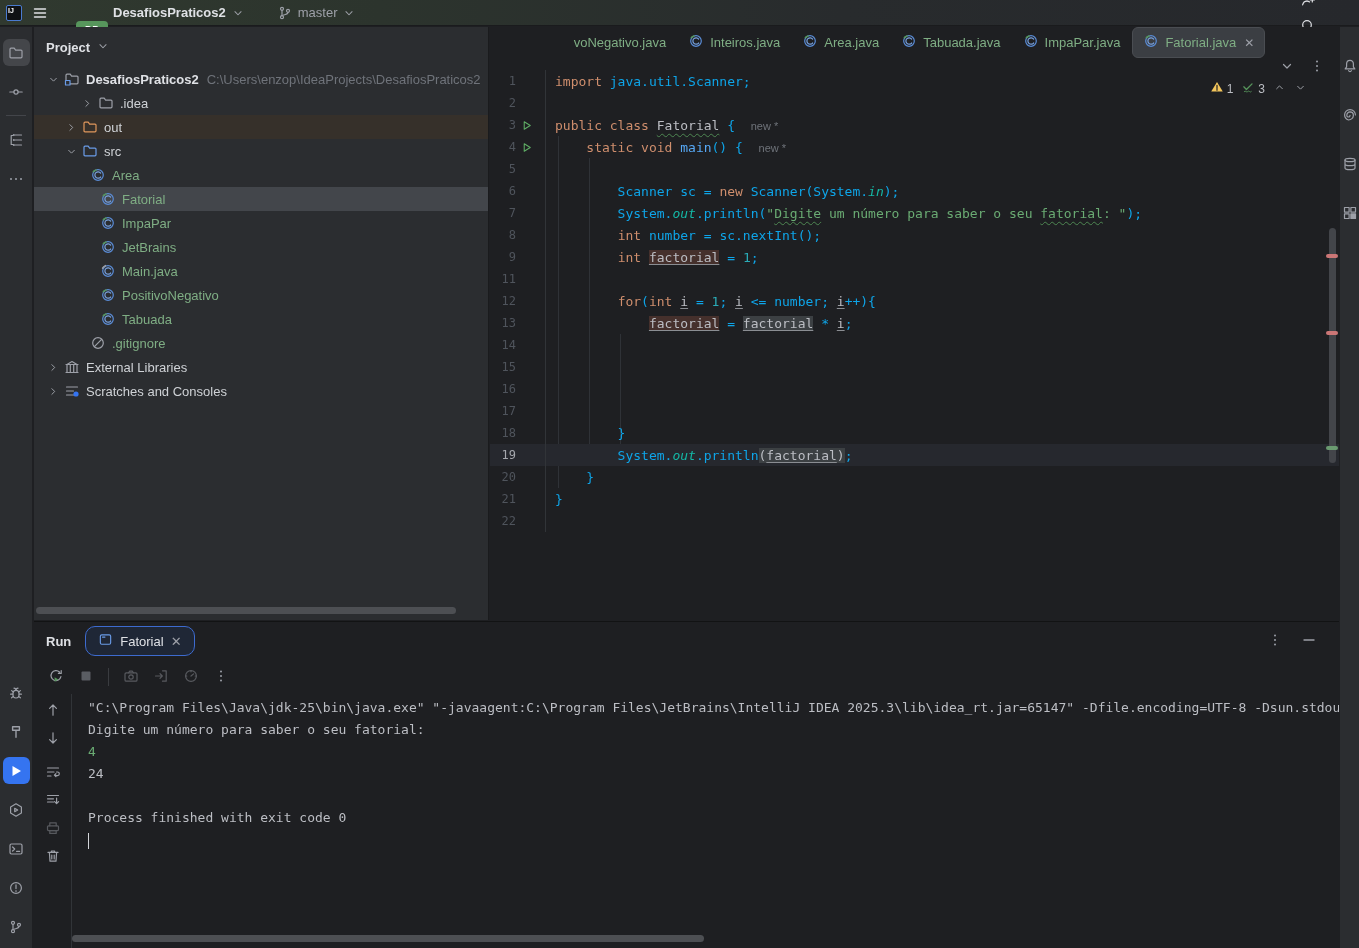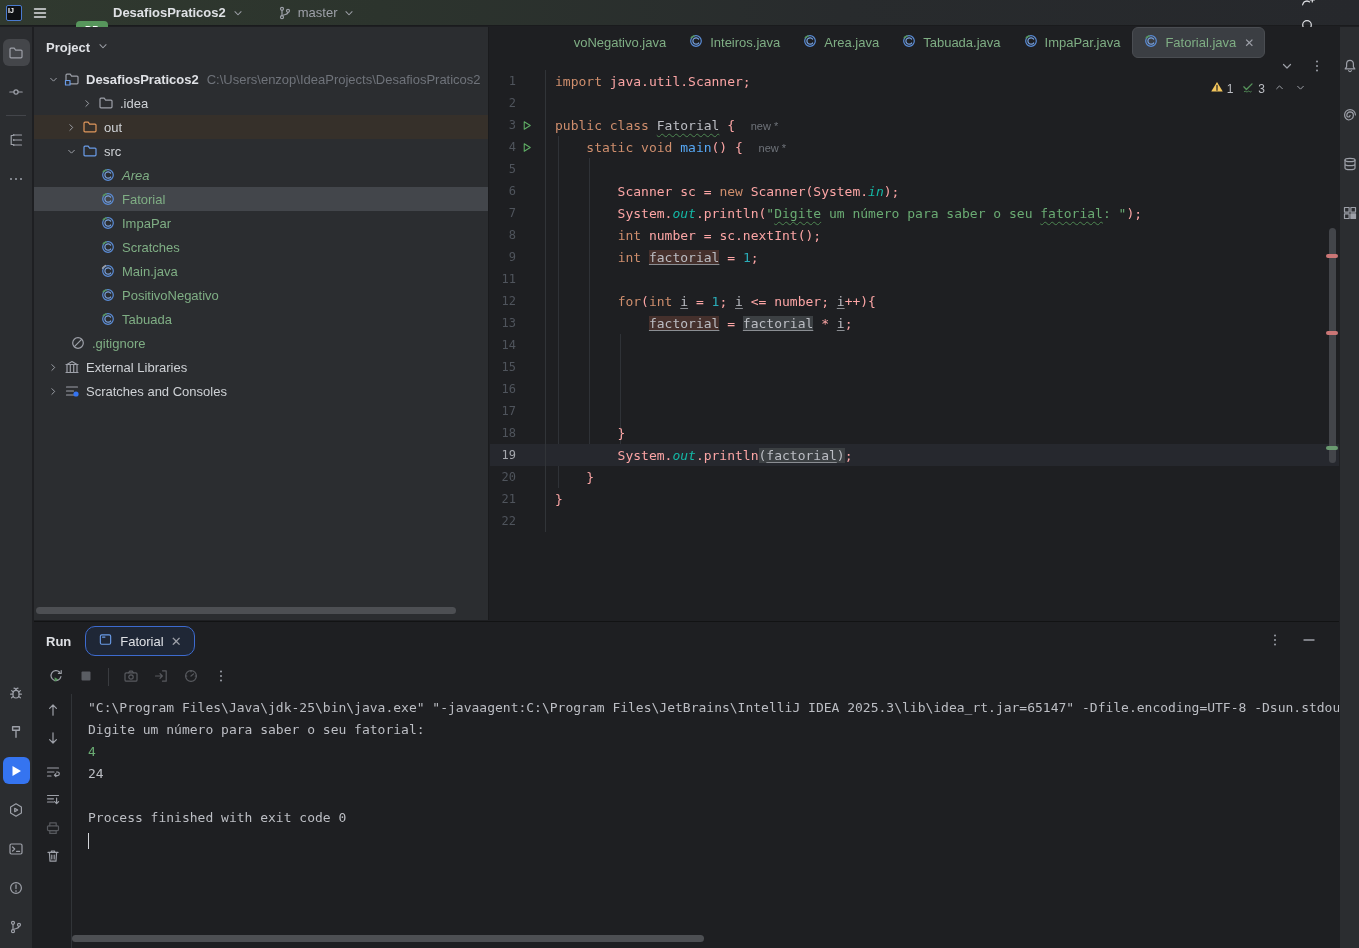--- a/index.html
+++ b/index.html
@@ -71,21 +71,21 @@
   .tab-ctrls { margin-left:auto; display:flex; align-items:center; gap:14px; padding-right:14px; color:#9da0a8; }
 
   .code-area { position:relative; height:550px; overflow:hidden;
     font-family:"DejaVu Sans Mono","Liberation Mono",monospace; font-size:13px; }
   .code-line { height:22px; display:flex; align-items:center; white-space:pre; }
   .code-line.current { background:#26282e; }
   .lnum { width:26px; text-align:right; color:#4f545c; flex:none; font-size:12px; }
   .lnum.bright { color:#a6a8ae; }
   .licon { width:21px; display:flex; justify-content:center; align-items:center; flex:none; }
   .gut-end { width:9px; align-self:stretch; border-right:1px solid #313438; margin-right:9px; flex:none; }
-  .c-p { color:#fca5a5;margin-top:10px; }
+  .c-p { color:#0ea5e9;margin-top:10px; }
   .c-k { color:#cf8e6d; }
   .c-s { color:#6aab73; }
   .c-n { color:#2aacb8; }
   .c-f { color:#14b8a6; font-style:italic; }
   .c-m { color:#56a8f5; }
   .c-hint { color:#6f737a; font-size:11px; font-family:"Liberation Sans",sans-serif; }
   .c-d  { color:#bcbec4; text-decoration:underline wavy #4e8752 1px; text-underline-offset:3px; }
   .c-sty{ color:#6aab73; text-decoration:underline wavy #4e8752 1px; text-underline-offset:3px; }
   .c-u  { color:#bcbec4; text-decoration:underline solid #8a8d92 1px; text-underline-offset:2px; }
   .c-hw { color:#bcbec4; background:#45302c; text-decoration:underline solid #8a8d92 1px; text-underline-offset:2px; }
@@ -399,21 +399,21 @@
               <path d="M4.5 6.5L8 10l3.5-3.5"></path>
             </svg>
           </span>
           <span class="ticon">
             <svg width="16" height="16" viewBox="0 0 16 16" fill="none" stroke="#6a9ce8" stroke-width="1.2" stroke-linecap="round" stroke-linejoin="round">
               <path d="M2 4.2c0-.6.4-1 1-1h3.2l1.4 1.9h5.4c.6 0 1 .4 1 1v5.7c0 .6-.4 1-1 1H3c-.6 0-1-.4-1-1V4.2z"></path>
             </svg>
           </span>
           <span class="tree-label t-plain">src</span>
         </div>
-        <div class="tree-row" style="padding-left: 46px; font-style: italic;">
+        <div class="tree-row" style="padding-left: 36px;">
           <span class="chev"></span>
           <span class="ticon">
             <svg width="16" height="16" viewBox="0 0 16 16" fill="none" stroke="#9da0a8" stroke-width="1.2" stroke-linecap="round" stroke-linejoin="round">
               <circle cx="8" cy="8" r="5.3" stroke="#5a8cd6"></circle>
               <path d="M10.6 6a3.2 3.2 0 1 0 0 4" stroke="#7aa3e0"></path>
               <path d="M3.4 4.6A5.3 5.3 0 0 1 6 3" stroke="#57965c" stroke-width="1.6"></path>
             </svg>
           </span>
           <span class="tree-label t-green">Area</span>
         </div>
@@ -441,21 +441,21 @@
         </div>
         <div class="tree-row" style="padding-left: 46px;">
           <span class="chev"></span>
           <span class="ticon">
             <svg width="16" height="16" viewBox="0 0 16 16" fill="none" stroke="#9da0a8" stroke-width="1.2" stroke-linecap="round" stroke-linejoin="round">
               <circle cx="8" cy="8" r="5.3" stroke="#5a8cd6"></circle>
               <path d="M10.6 6a3.2 3.2 0 1 0 0 4" stroke="#7aa3e0"></path>
               <path d="M3.4 4.6A5.3 5.3 0 0 1 6 3" stroke="#57965c" stroke-width="1.6"></path>
             </svg>
           </span>
-          <span class="tree-label t-green">Scratches</span>
+          <span class="tree-label t-green">JetBrains</span>
         </div>
         <div class="tree-row" style="padding-left: 46px;">
           <span class="chev"></span>
           <span class="ticon">
             <svg width="16" height="16" viewBox="0 0 16 16" fill="none" stroke="#9da0a8" stroke-width="1.2" stroke-linecap="round" stroke-linejoin="round">
               <circle cx="8" cy="8" r="5.3" stroke="#5a8cd6"></circle>
               <path d="M10.6 6a3.2 3.2 0 1 0 0 4" stroke="#7aa3e0"></path>
               <path d="M2.6 5.2A5.6 5.6 0 0 1 5.4 2.7" stroke="#9da0a8" stroke-width="1.6"></path>
             </svg>
           </span>
@@ -476,21 +476,21 @@
           <span class="chev"></span>
           <span class="ticon">
             <svg width="16" height="16" viewBox="0 0 16 16" fill="none" stroke="#9da0a8" stroke-width="1.2" stroke-linecap="round" stroke-linejoin="round">
               <circle cx="8" cy="8" r="5.3" stroke="#5a8cd6"></circle>
               <path d="M10.6 6a3.2 3.2 0 1 0 0 4" stroke="#7aa3e0"></path>
               <path d="M3.4 4.6A5.3 5.3 0 0 1 6 3" stroke="#57965c" stroke-width="1.6"></path>
             </svg>
           </span>
           <span class="tree-label t-green">Tabuada</span>
         </div>
-        <div class="tree-row" style="padding-left: 16px;">
+        <div class="tree-row" style="padding-left: 36px;">
           <span class="chev"></span>
           <span class="ticon">
             <svg width="16" height="16" viewBox="0 0 16 16" fill="none" stroke="#9da0a8" stroke-width="1.2" stroke-linecap="round" stroke-linejoin="round">
               <circle cx="8" cy="8" r="5.3"></circle>
               <path d="M4.4 11.6l7.2-7.2"></path>
             </svg>
           </span>
           <span class="tree-label t-green">.gitignore</span>
         </div>
         <div class="tree-row" style="padding-left: 10px;">

